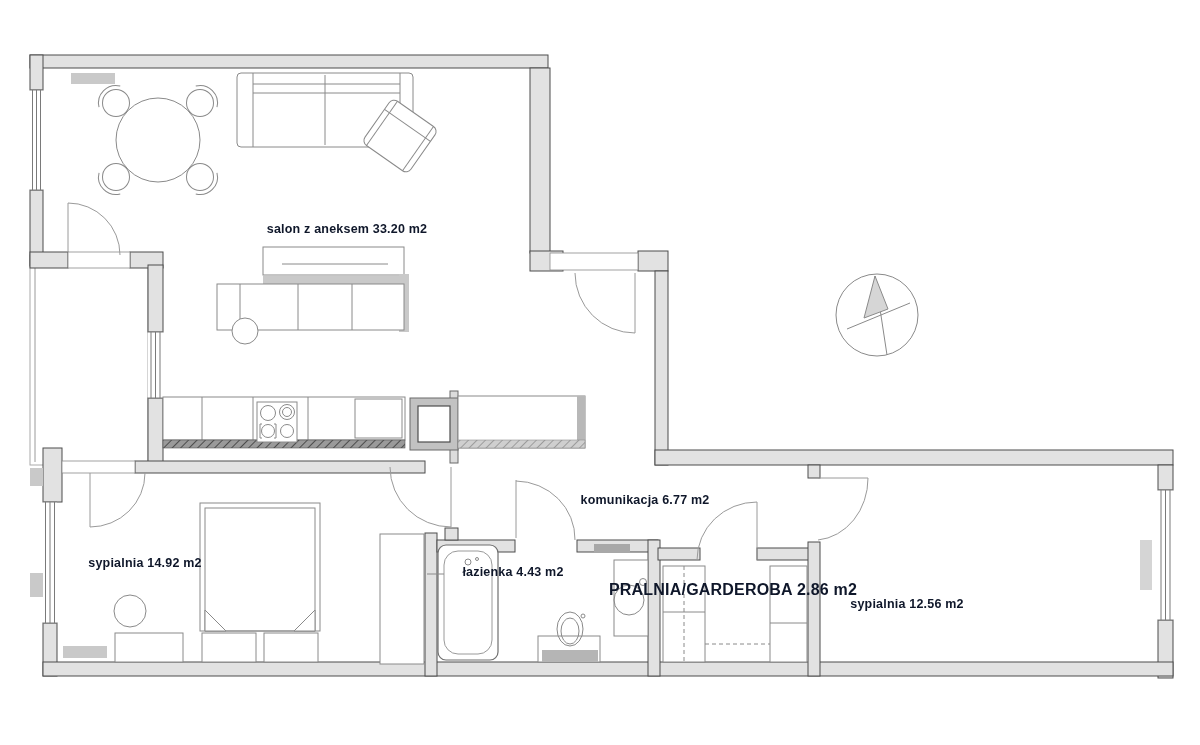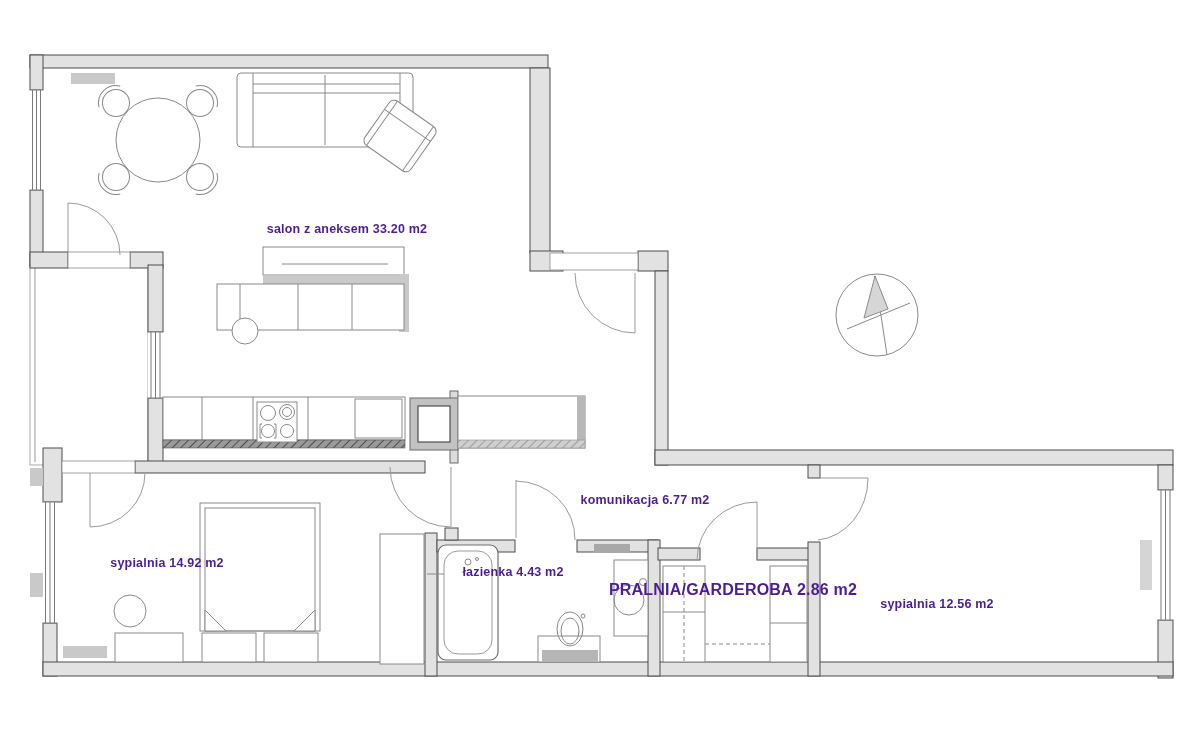--- a/index.html
+++ b/index.html
@@ -3,21 +3,21 @@
 <meta charset="utf-8">
 <style>
   html,body{margin:0;padding:0;background:#fff;}
   .stage{
     position:relative;width:1200px;height:745px;background:#fff;overflow:hidden;
     font-family:"Liberation Sans", sans-serif;
   }
   .stage svg{position:absolute;left:0;top:0;}
   .room-label{
     position:absolute;transform:translate(-50%,-50%);
-    font-size:12.5px;font-weight:bold;color:#4c1d95;white-space:nowrap;
+    font-size:12.5px;font-weight:bold;color:#0f172a;white-space:nowrap;
     letter-spacing:0.2px;
   }
   .room-label.small{font-size:16px;}
   
   .wall{fill:#e2e2e2;stroke:#4d4d4d;stroke-width:1;}
   .wallsoft{fill:#dcdcdc;stroke:#6a6a6a;stroke-width:1;}
   .furn{fill:#ffffff;stroke:#8a8a8a;stroke-width:1;}
   .furnline{stroke:#8a8a8a;stroke-width:1;fill:none;}
   .thin{stroke:#9a9a9a;stroke-width:1;fill:none;}
   .door{stroke:#9a9a9a;stroke-width:1;fill:none;}
@@ -313,18 +313,18 @@
   <g>
     <circle cx="877" cy="315" r="41" fill="none" stroke="#8a8a8a" stroke-width="1"></circle>
     <line x1="875" y1="276" x2="887" y2="355" stroke="#8a8a8a" stroke-width="1"></line>
     <line x1="847" y1="329" x2="910" y2="303" stroke="#8a8a8a" stroke-width="1"></line>
     <polygon points="875,276 864,318 888,309" fill="#d6d6d6" stroke="#8a8a8a" stroke-width="1"></polygon>
   </g>
 </svg>
 
 <div class="room-label" style="left:347px;top:229px;">salon z aneksem 33.20 m2</div>
 <div class="room-label" style="left:645px;top:500px;">komunikacja 6.77 m2</div>
-<div class="room-label" style="left:167px;top:563px;">sypialnia 14.92 m2</div>
+<div class="room-label" style="left:145px;top:563px;">sypialnia 14.92 m2</div>
 <div class="room-label" style="left:513px;top:572px;text-align:center;">łazienka 4.43 m2</div>
 <div class="room-label small" style="left:733px;top:590px;">PRALNIA/GARDEROBA 2.86 m2</div>
-<div class="room-label" style="left:937px;top:604px;">sypialnia 12.56 m2</div>
+<div class="room-label" style="left:907px;top:604px;">sypialnia 12.56 m2</div>
 
 </div>
 
 </body></html>

